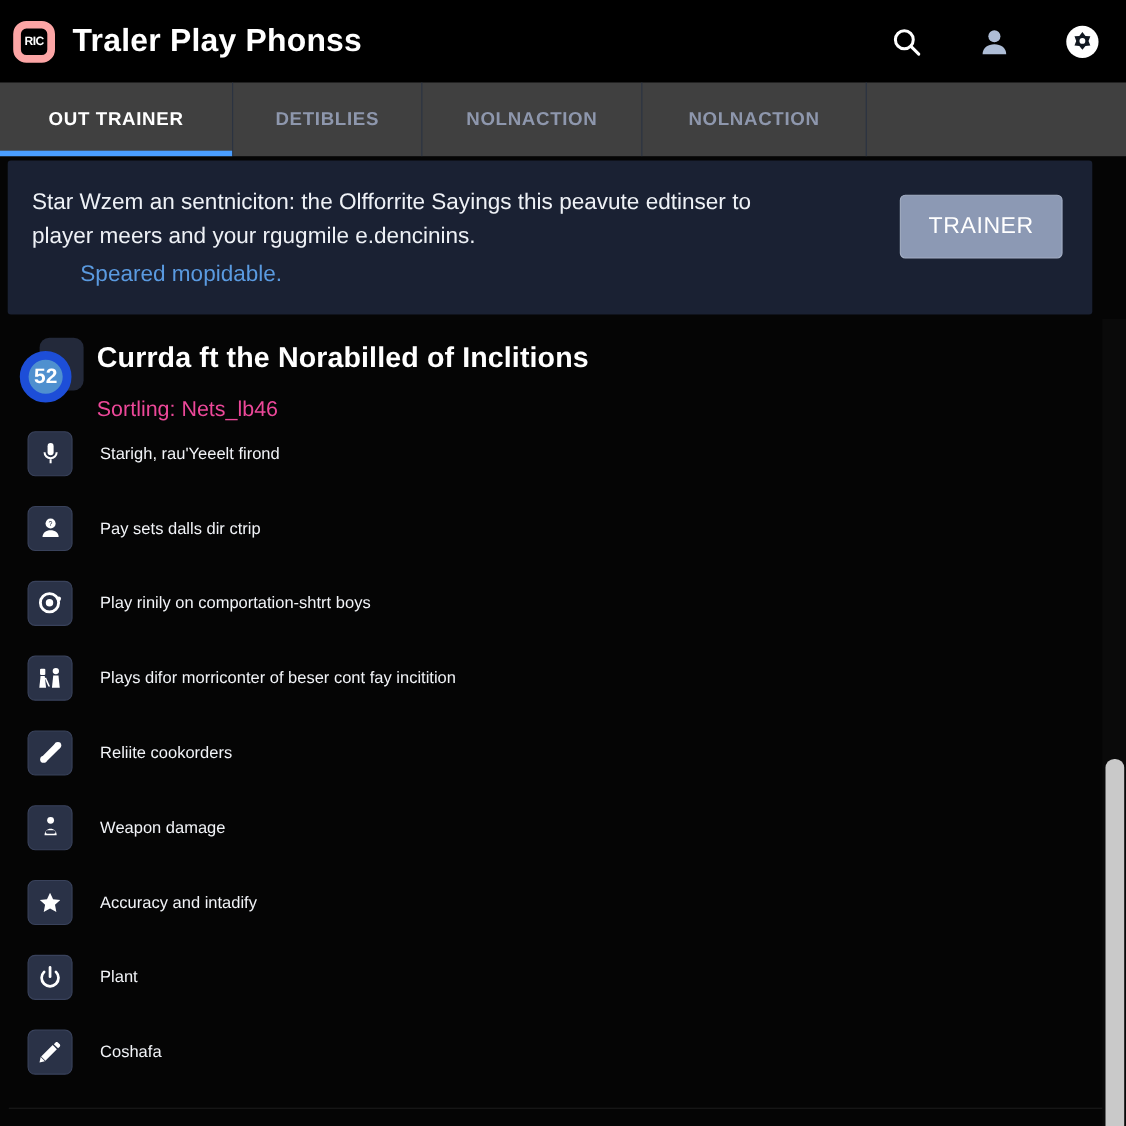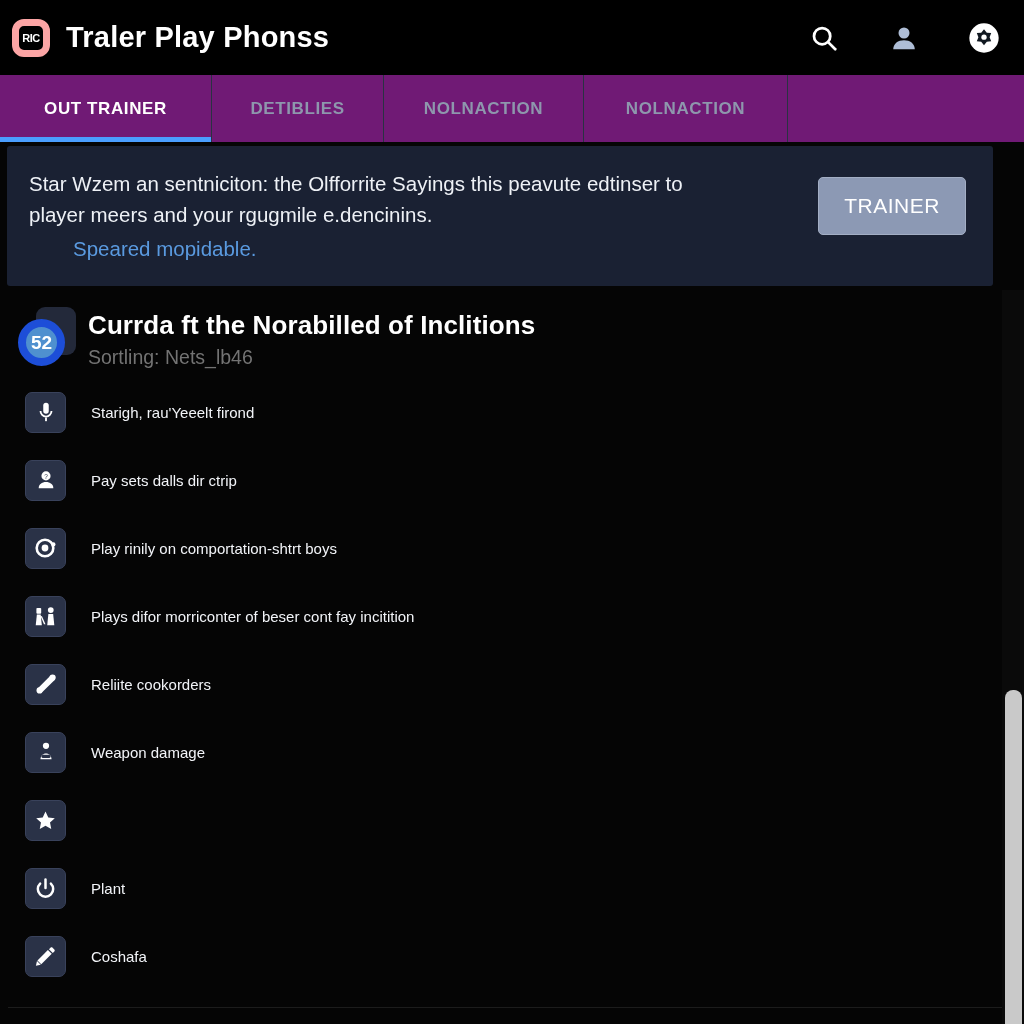--- a/index.html
+++ b/index.html
@@ -26,21 +26,21 @@
   .app-title {
     margin-left: 14px; color: #ffffff; font-size: 29px; font-weight: bold;
     letter-spacing: 0.2px; white-space: nowrap;
   }
   .header-actions { margin-left: auto; display: flex; align-items: center; gap: 44px; padding-right: 22px; }
   .hdr-icon { width: 36px; height: 36px; display: flex; align-items: center; justify-content: center; cursor: pointer; }
 
   
   .tabbar {
     position: absolute; left: 0; top: 75px; width: 1024px; height: 67px;
-    background: #701a75;
+    background: #404040;
     display: flex; align-items: stretch; text-align: right;
   }
   .tab {
     display: flex; align-items: center; justify-content: center;
     position: relative; cursor: pointer;
     font-size: 17px; font-weight: bold; letter-spacing: 0.6px;
     color: #8e97ad; border-right: 1px solid #2a3242;
     padding: 0 4px;
   }
   .tab.active { color: #ffffff; }
@@ -86,21 +86,21 @@
     background: #23293a; border-radius: 9px;
   }
   .badge-circle {
     position: absolute; left: 0; top: 14px; width: 47px; height: 47px; border-radius: 50%;
     background: #4f90cf; border: 8px solid #1d4ed8;
     color: #ffffff; font-size: 19px; font-weight: bold;
     display: flex; align-items: center; justify-content: center;
   }
   .head-text { margin-left: 12px; padding-top: 18px; }
   .head-title { color: #ffffff; font-size: 26px; font-weight: bold; letter-spacing: 0.1px; }
-  .head-sub { color: #737373; font-size: 19.5px; margin-top: 5px; }
+  .head-sub { color: #ec4899; font-size: 19.5px; margin-top: 20px; }
 
   .row { display: flex; align-items: center; height: 68px; padding-left: 25px; cursor: pointer; }
   .row-icon {
     width: 41px; height: 41px; border-radius: 7px; background: #2a3247;
     border: 1px solid #39425b;
     display: flex; align-items: center; justify-content: center; flex: 0 0 41px;
   }
   .row-label { margin-left: 25px; color: #f2f4f8; font-size: 15px; }
 
   .bottom-rule {
@@ -247,20 +247,21 @@
       </div>
       <div class="row-label">Weapon damage</div>
     </div>
 
     <div class="row">
       <div class="row-icon">
         <svg width="23" height="23" viewBox="0 0 24 24" fill="#ffffff">
           <path d="M12 2.6l2.9 6.2 6.8.8-5 4.6 1.3 6.7L12 17.6l-6 3.3 1.3-6.7-5-4.6 6.8-.8z"></path>
         </svg>
       </div>
+      <div class="row-label">Accuracy and intadify</div>
     </div>
 
     <div class="row">
       <div class="row-icon">
         <svg width="23" height="23" viewBox="0 0 24 24" fill="none" stroke="#ffffff" stroke-width="2.6" stroke-linecap="round">
           <path d="M6.4 6.8a8 8 0 1 0 11.2 0"></path>
           <line x1="12" y1="2.6" x2="12" y2="11.4"></line>
         </svg>
       </div>
       <div class="row-label">Plant</div>

